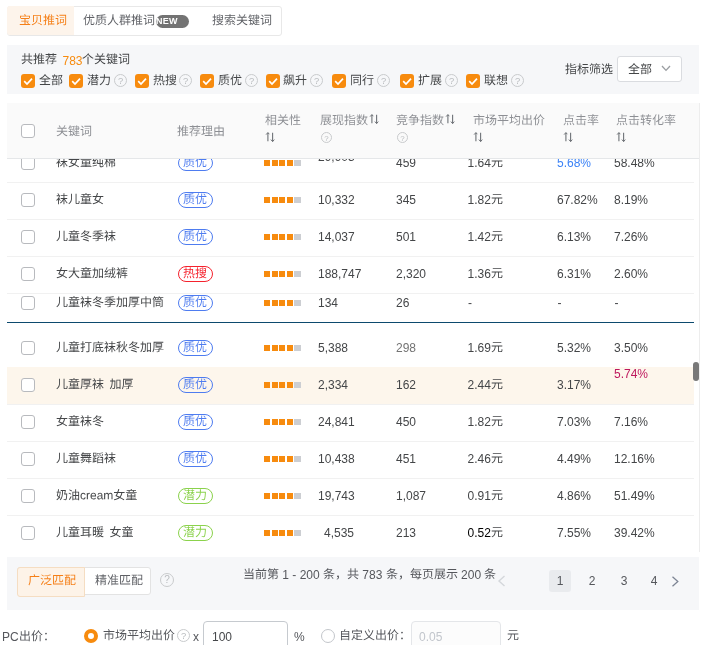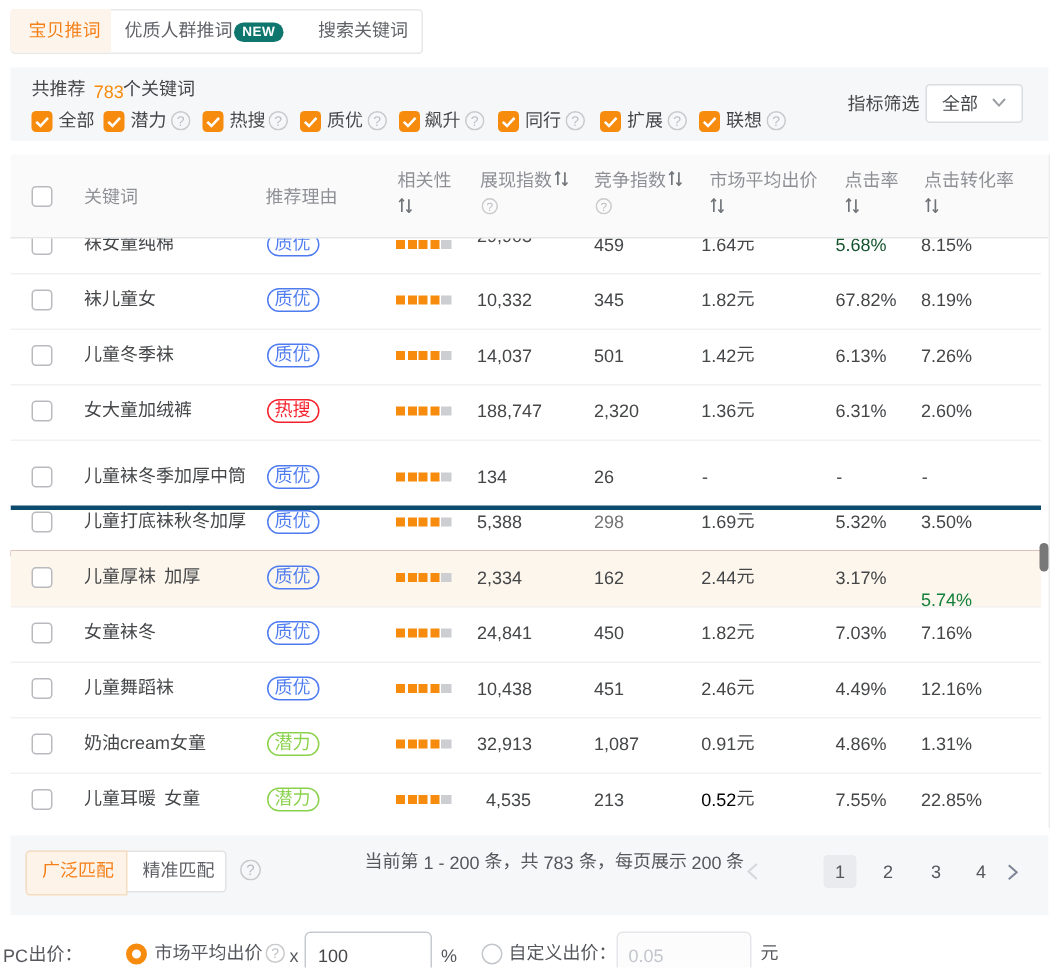--- a/index.html
+++ b/index.html
@@ -17,21 +17,21 @@
     <use href="#g8bcd" x="36.0"></use>
   </svg>
 <svg class="t " style="left:83.0px;top:14.3px" width="73" height="14" fill="#5f6166">
     <use href="#g4f18" x="0.0"></use>
     <use href="#g8d28" x="12.0"></use>
     <use href="#g4eba" x="24.0"></use>
     <use href="#g7fa4" x="36.0"></use>
     <use href="#g63a8" x="48.0"></use>
     <use href="#g8bcd" x="60.0"></use>
   </svg>
-<div class="t" style="left:156px;top:15px;width:33px;height:13px;background:#0f766e;border-radius:7px;color:#fff;font-weight:bold;font-size:9px;text-align:center;line-height:13.5px;letter-spacing:.3px">NEW</div>
+<div class="t" style="left:156px;top:15px;width:33px;height:13px;background:#737373;border-radius:7px;color:#fff;font-weight:bold;font-size:9px;line-height:13.5px;letter-spacing:.3px">NEW</div>
 <svg class="t " style="left:212.0px;top:14.3px" width="61" height="14" fill="#5f6166">
     <use href="#g641c" x="0.0"></use>
     <use href="#g7d22" x="12.0"></use>
     <use href="#g5173" x="24.0"></use>
     <use href="#g952e" x="36.0"></use>
     <use href="#g8bcd" x="48.0"></use>
   </svg>
 <div class="t" style="left:7px;top:45px;width:692px;height:49px;background:#f6f7f9"></div>
 <svg class="t " style="left:20.5px;top:53.3px" width="37" height="14" fill="#444648">
     <use href="#g5171" x="0.0"></use>
@@ -258,22 +258,22 @@
         <div style="position:absolute;left:7.6px;top:0;width:6.3px;height:6.5px;background:#f78b0e"></div>
         <div style="position:absolute;left:15.2px;top:0;width:6.3px;height:6.5px;background:#f78b0e"></div>
         <div style="position:absolute;left:22.8px;top:0;width:6.3px;height:6.5px;background:#f78b0e"></div>
         <div style="position:absolute;left:30.4px;top:0;width:6.3px;height:6.5px;background:#ccced2"></div>
       </div>
       <div class="t lat" style="left:311px;top:5px;color:#444648">29,903</div>
       <div class="t lat" style="left:389px;top:11.5px;color:#444648">459</div>
       <div class="t lat" style="left:460.5px;top:11.5px;color:#444648">1.64<svg style="vertical-align:-3.2px" width="12" height="14" fill="#444648">
           <use href="#g5143" x="0.0"></use>
         </svg></div>
-      <div class="t lat" style="left:550px;top:11.5px;color:#14532d">5.68%</div>
-      <div class="t lat" style="left:607px;top:11.5px;color:#444648">8.15%</div>
+      <div class="t lat" style="left:550px;top:11.5px;color:#3b82f6">5.68%</div>
+      <div class="t lat" style="left:607px;top:11.5px;color:#444648">58.48%</div>
     </div>
     <div style="position:absolute;left:0;top:23.1px;width:686.5px;height:37px;border-bottom:1px solid #f1f1f1">
       <div class="t" style="left:14px;top:11.5px;width:12px;height:12px;background:#fff;border:1px solid #b8babe;border-radius:3px"></div>
       <svg class="t " style="left:49.0px;top:11.8px" width="49" height="14" fill="#444648">
         <use href="#g889c" x="0.0"></use>
         <use href="#g513f" x="12.0"></use>
         <use href="#g7ae5" x="24.0"></use>
         <use href="#g5973" x="36.0"></use>
       </svg>
       <div class="t" style="left:171px;top:10.5px;height:14px;line-height:14px;border:1px solid #4e7cf0;border-radius:8px;padding:0 4px">
@@ -351,21 +351,21 @@
         <div style="position:absolute;left:30.4px;top:0;width:6.3px;height:6.5px;background:#ccced2"></div>
       </div>
       <div class="t lat" style="left:311px;top:11.5px;color:#444648">188,747</div>
       <div class="t lat" style="left:389px;top:11.5px;color:#444648">2,320</div>
       <div class="t lat" style="left:460.5px;top:11.5px;color:#444648">1.36<svg style="vertical-align:-3.2px" width="12" height="14" fill="#444648">
           <use href="#g5143" x="0.0"></use>
         </svg></div>
       <div class="t lat" style="left:550px;top:11.5px;color:#444648">6.31%</div>
       <div class="t lat" style="left:607px;top:11.5px;color:#444648">2.60%</div>
     </div>
-    <div style="position:absolute;left:0;top:141px;width:686.5px;height:37px;border-bottom:3px solid #0c4a6e">
+    <div style="position:absolute;left:0;top:126px;width:686.5px;height:37px;border-bottom:1px solid #0c4a6e">
       <div class="t" style="left:14px;top:11.5px;width:12px;height:12px;background:#fff;border:1px solid #b8babe;border-radius:3px"></div>
       <svg class="t " style="left:49.0px;top:11.8px" width="109" height="14" fill="#444648">
         <use href="#g513f" x="0.0"></use>
         <use href="#g7ae5" x="12.0"></use>
         <use href="#g889c" x="24.0"></use>
         <use href="#g51ac" x="36.0"></use>
         <use href="#g5b63" x="48.0"></use>
         <use href="#g52a0" x="60.0"></use>
         <use href="#g539a" x="72.0"></use>
         <use href="#g4e2d" x="84.0"></use>
@@ -446,21 +446,21 @@
         <div style="position:absolute;left:15.2px;top:0;width:6.3px;height:6.5px;background:#f78b0e"></div>
         <div style="position:absolute;left:22.8px;top:0;width:6.3px;height:6.5px;background:#f78b0e"></div>
         <div style="position:absolute;left:30.4px;top:0;width:6.3px;height:6.5px;background:#ccced2"></div>
       </div>
       <div class="t lat" style="left:311px;top:11.5px;color:#444648">2,334</div>
       <div class="t lat" style="left:389px;top:11.5px;color:#444648">162</div>
       <div class="t lat" style="left:460.5px;top:11.5px;color:#444648">2.44<svg style="vertical-align:-3.2px" width="12" height="14" fill="#444648">
           <use href="#g5143" x="0.0"></use>
         </svg></div>
       <div class="t lat" style="left:550px;top:11.5px;color:#444648">3.17%</div>
-      <div class="t lat" style="left:607px;top:26px;color:#15803d">5.74%</div>
+      <div class="t lat" style="left:607px;top:0;color:#be185d">5.74%</div>
     </div>
     <div style="position:absolute;left:0;top:245.1px;width:686.5px;height:37px;border-bottom:1px solid #f1f1f1">
       <div class="t" style="left:14px;top:11.5px;width:12px;height:12px;background:#fff;border:1px solid #b8babe;border-radius:3px"></div>
       <svg class="t " style="left:49.0px;top:11.8px" width="49" height="14" fill="#444648">
         <use href="#g5973" x="0.0"></use>
         <use href="#g7ae5" x="12.0"></use>
         <use href="#g889c" x="24.0"></use>
         <use href="#g51ac" x="36.0"></use>
       </svg>
       <div class="t" style="left:171px;top:10.5px;height:14px;line-height:14px;border:1px solid #4e7cf0;border-radius:8px;padding:0 4px">
@@ -533,27 +533,27 @@
           <use href="#g529b" x="12.0"></use>
         </svg>
       </div>
       <div class="t" style="left:257px;top:15.1px;width:40px;height:7px">
         <div style="position:absolute;left:0.0px;top:0;width:6.3px;height:6.5px;background:#f78b0e"></div>
         <div style="position:absolute;left:7.6px;top:0;width:6.3px;height:6.5px;background:#f78b0e"></div>
         <div style="position:absolute;left:15.2px;top:0;width:6.3px;height:6.5px;background:#f78b0e"></div>
         <div style="position:absolute;left:22.8px;top:0;width:6.3px;height:6.5px;background:#f78b0e"></div>
         <div style="position:absolute;left:30.4px;top:0;width:6.3px;height:6.5px;background:#ccced2"></div>
       </div>
-      <div class="t lat" style="left:311px;top:11.5px;color:#444648">32,913</div>
+      <div class="t lat" style="left:311px;top:11.5px;color:#444648">19,743</div>
       <div class="t lat" style="left:389px;top:11.5px;color:#444648">1,087</div>
       <div class="t lat" style="left:460.5px;top:11.5px;color:#444648">0.91<svg style="vertical-align:-3.2px" width="12" height="14" fill="#444648">
           <use href="#g5143" x="0.0"></use>
         </svg></div>
       <div class="t lat" style="left:550px;top:11.5px;color:#444648">4.86%</div>
-      <div class="t lat" style="left:607px;top:11.5px;color:#444648">1.31%</div>
+      <div class="t lat" style="left:607px;top:11.5px;color:#444648">51.49%</div>
     </div>
     <div style="position:absolute;left:0;top:356.1px;width:686.5px;height:37px;border-bottom:1px solid #f1f1f1">
       <div class="t" style="left:14px;top:11.5px;width:12px;height:12px;background:#fff;border:1px solid #b8babe;border-radius:3px"></div>
       <svg class="t " style="left:49.0px;top:11.8px" width="78" height="14" fill="#444648">
         <use href="#g513f" x="0.0"></use>
         <use href="#g7ae5" x="12.0"></use>
         <use href="#g8033" x="24.0"></use>
         <use href="#g6696" x="36.0"></use>
         <use href="#g5973" x="53.5"></use>
         <use href="#g7ae5" x="65.5"></use>
@@ -570,21 +570,21 @@
         <div style="position:absolute;left:15.2px;top:0;width:6.3px;height:6.5px;background:#f78b0e"></div>
         <div style="position:absolute;left:22.8px;top:0;width:6.3px;height:6.5px;background:#f78b0e"></div>
         <div style="position:absolute;left:30.4px;top:0;width:6.3px;height:6.5px;background:#ccced2"></div>
       </div>
       <div class="t lat" style="left:317px;top:11.5px;color:#444648">4,535</div>
       <div class="t lat" style="left:389px;top:11.5px;color:#444648">213</div>
       <div class="t lat" style="left:460.5px;top:11.5px;color:#000000">0.52<svg style="vertical-align:-3.2px" width="12" height="14" fill="#444648">
           <use href="#g5143" x="0.0"></use>
         </svg></div>
       <div class="t lat" style="left:550px;top:11.5px;color:#444648">7.55%</div>
-      <div class="t lat" style="left:607px;top:11.5px;color:#444648">22.85%</div>
+      <div class="t lat" style="left:607px;top:11.5px;color:#444648">39.42%</div>
     </div>
   </div>
 <div class="t" style="left:698.5px;top:103px;width:1px;height:449px;background:#ededed"></div>
 <div class="t" style="left:692.5px;top:362px;width:6px;height:19px;background:#787878;border-radius:3px"></div>
 <div class="t" style="left:7px;top:557px;width:692px;height:53px;background:#f6f7f9"></div>
 <div class="t" style="left:17px;top:567px;width:132px;height:26px;background:#fff;border:1px solid #e3e3e3;border-radius:3px"></div>
 <div class="t" style="left:17px;top:567px;width:66px;height:28px;background:#fdf3e8;border:1px solid #f5ddc2;border-radius:3px 0 0 3px"></div>
 <svg class="t " style="left:28.0px;top:574.0px" width="49" height="14" fill="#f57f17">
     <use href="#g5e7f" x="0.0"></use>
     <use href="#g6cdb" x="12.0"></use>

